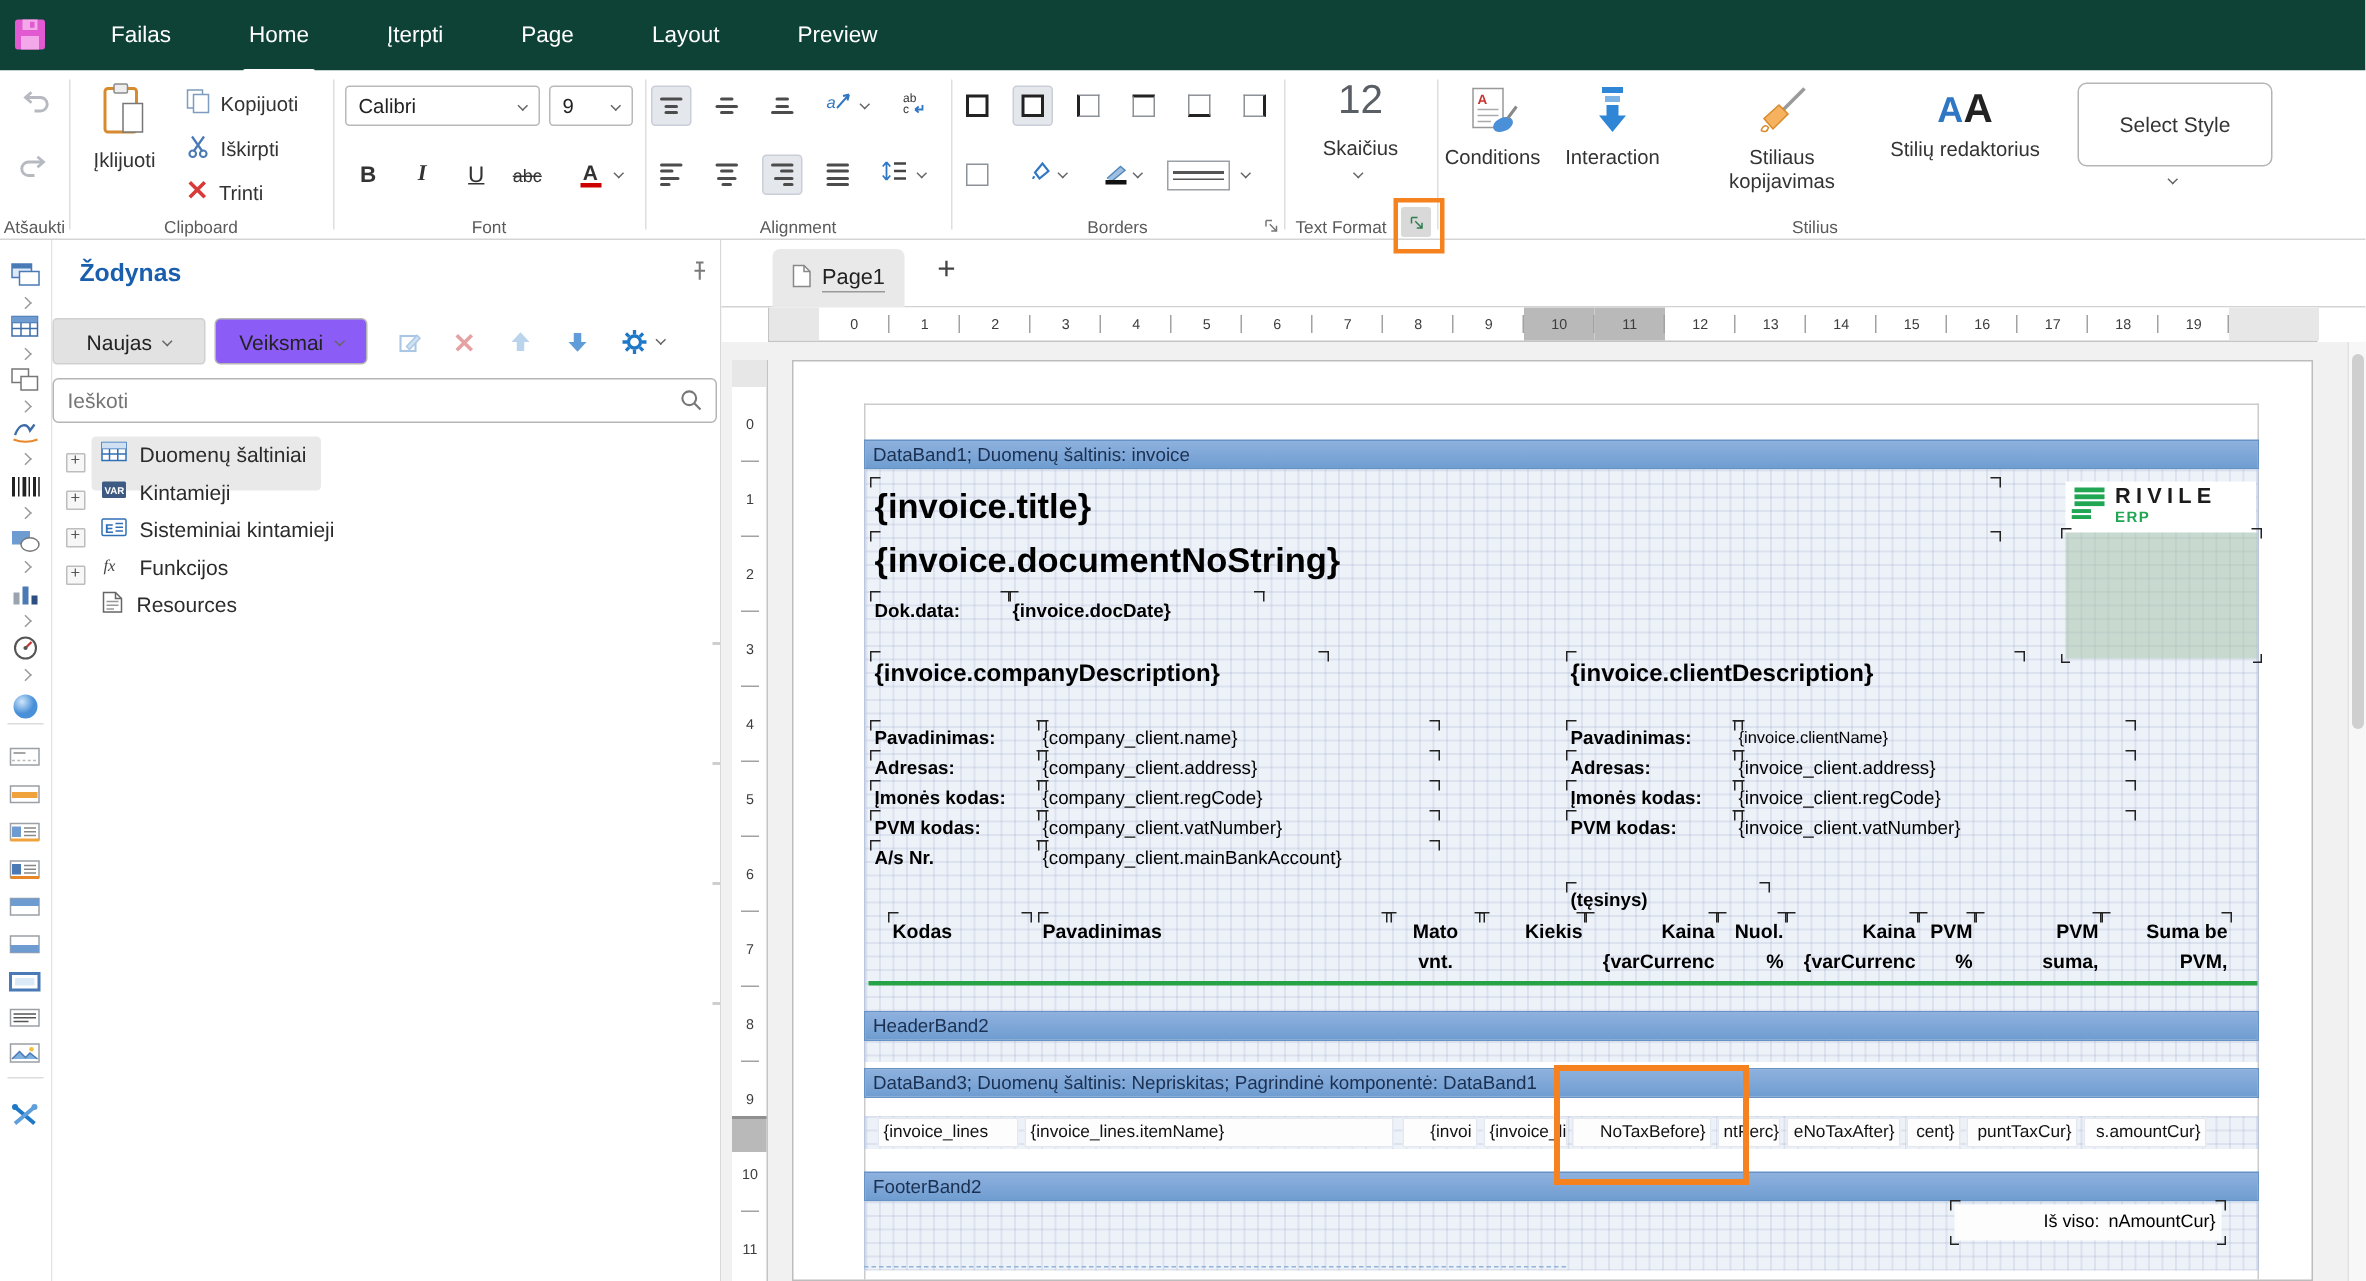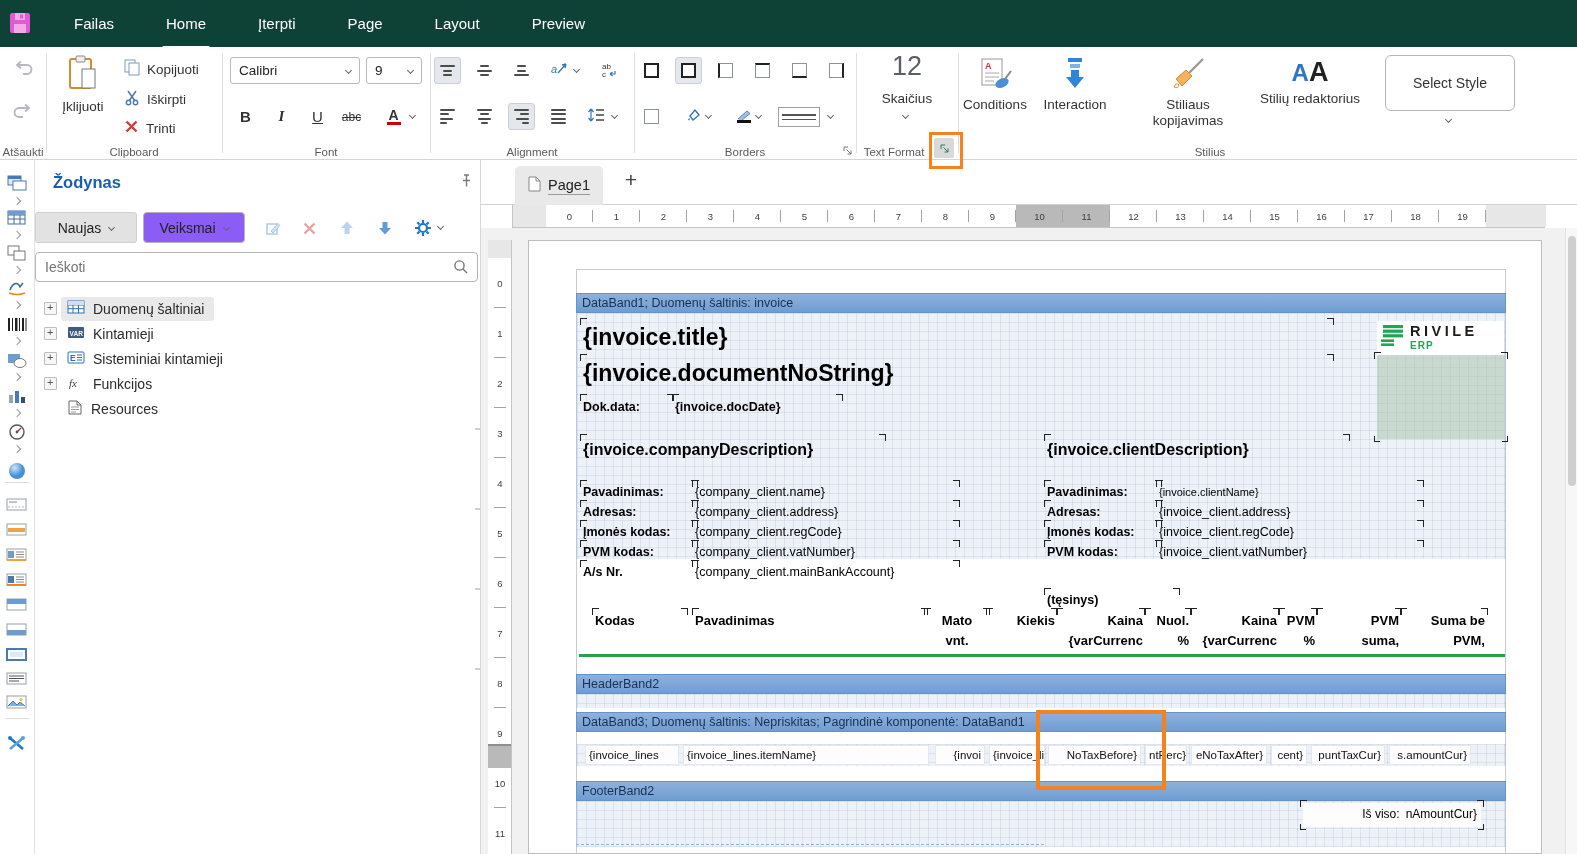--- a/index.html
+++ b/index.html
@@ -44,21 +44,21 @@
   #btn-new{left:0;width:102px;background:#e2e2e2;border:1px solid #d0d0d0}
   #btn-actions{left:108px;width:102px;background:#8b5cf6;border:1px solid #b5b5b5;border-radius:4px}
   .ibtn{position:absolute;top:58px;width:22px;height:20px;display:flex;align-items:center;justify-content:center}
   #dict-search{position:absolute;left:0;top:92px;width:443px;height:30px;border:1px solid #b5b5b5;border-radius:4px;font-size:14px;color:#333;padding:0 30px 0 9px;font-family:"Liberation Sans",sans-serif;outline:none}
   #search-mag{position:absolute;left:418px;top:99px}
   #tree{position:absolute;left:0;top:136px;width:430px}
   .trow{height:25px;display:flex;align-items:center}
   .exp{width:13px;height:13px;border:1px solid #bdbdbd;background:#f7f7f7;margin-left:9px;flex:none;position:relative;border-radius:1px}
   .exp::before{content:"+";position:absolute;left:2px;top:-2.2px;font-size:11px;color:#555}
   .noexp{width:13px;margin-left:9px;flex:none}
-  .twrap{display:flex;align-items:center;gap:8px;padding:3px 10px 3px 6px;margin-left:4px;border-radius:3px;font-size:14px;color:#2b2b2b}
+  .twrap{display:flex;align-items:center;gap:8px;padding:3px 10px 15px 6px;margin-left:4px;border-radius:3px;font-size:14px;color:#2b2b2b}
   .twrap.sel{background:#e9e9e9}
   .dash{position:absolute;left:440px;width:5px;height:2px;background:#cfcfcf}
 
   
   #canvas{position:absolute;left:481px;top:160px;width:1096px;height:694px;background:#fff}
   #tabbar{position:absolute;left:0;top:0;width:1096px;height:45px;background:#fff;border-bottom:1px solid #d2d2d2}
   #pagetab{position:absolute;left:34px;top:6px;width:88px;height:39px;background:#e9e9e9;border-radius:5px 5px 0 0;display:flex;align-items:center;justify-content:center;gap:7px;font-size:14.5px;color:#222}
   #pagetab .lbl{border-bottom:1px solid #9a9a9a;padding-bottom:1px}
   #addpage{position:absolute;left:138px;top:8px;font-size:21px;color:#444;width:24px;text-align:center}
   #hruler{position:absolute;left:31px;top:45px;width:1033px;height:23px;background:#fff;border-bottom:1px solid #c4c4c4;border-left:1px solid #c4c4c4}
@@ -680,21 +680,21 @@
         <div class="vseg" style="top:418px">8</div>
         <div class="vseg" style="top:468px">9</div>
         <div class="vseg" style="top:518px">10</div>
         <div class="vseg" style="top:568px">11</div>
         <div class="vhl" style="top:504px;height:24px"></div>
       </div>
     <div id="page">
       <div id="mframe"></div>
 
       <div class="bandhdr" style="top:52px">DataBand1; Duomenų šaltinis: invoice</div>
-      <div class="bandbody" id="db1" style="top:72px;height:246px">
+      <div class="bandbody" id="db1" style="top:72px;height:382px">
         <div class="fld b" style="left:6px;top:8px;width:748px;height:34px;font-size:23px;line-height:32px">{invoice.title}</div>
         <div class="fld b" style="left:6px;top:44px;width:748px;height:34px;font-size:23px;line-height:32px">{invoice.documentNoString}</div>
         <div class="fld b" style="left:6px;top:84px;width:88px;height:22px;font-size:12.5px;line-height:20px">Dok.data:</div>
         <div class="fld b" style="left:98px;top:84px;width:165px;height:22px;font-size:12.5px;line-height:20px">{invoice.docDate}</div>
 
         <div id="logo">
           <span><svg width="24" height="24">
                 <g fill="#21a654">
                   <rect x="2" y="1" width="20" height="3.2"></rect>
                   <rect x="2" y="5.6" width="20" height="3.2"></rect>

